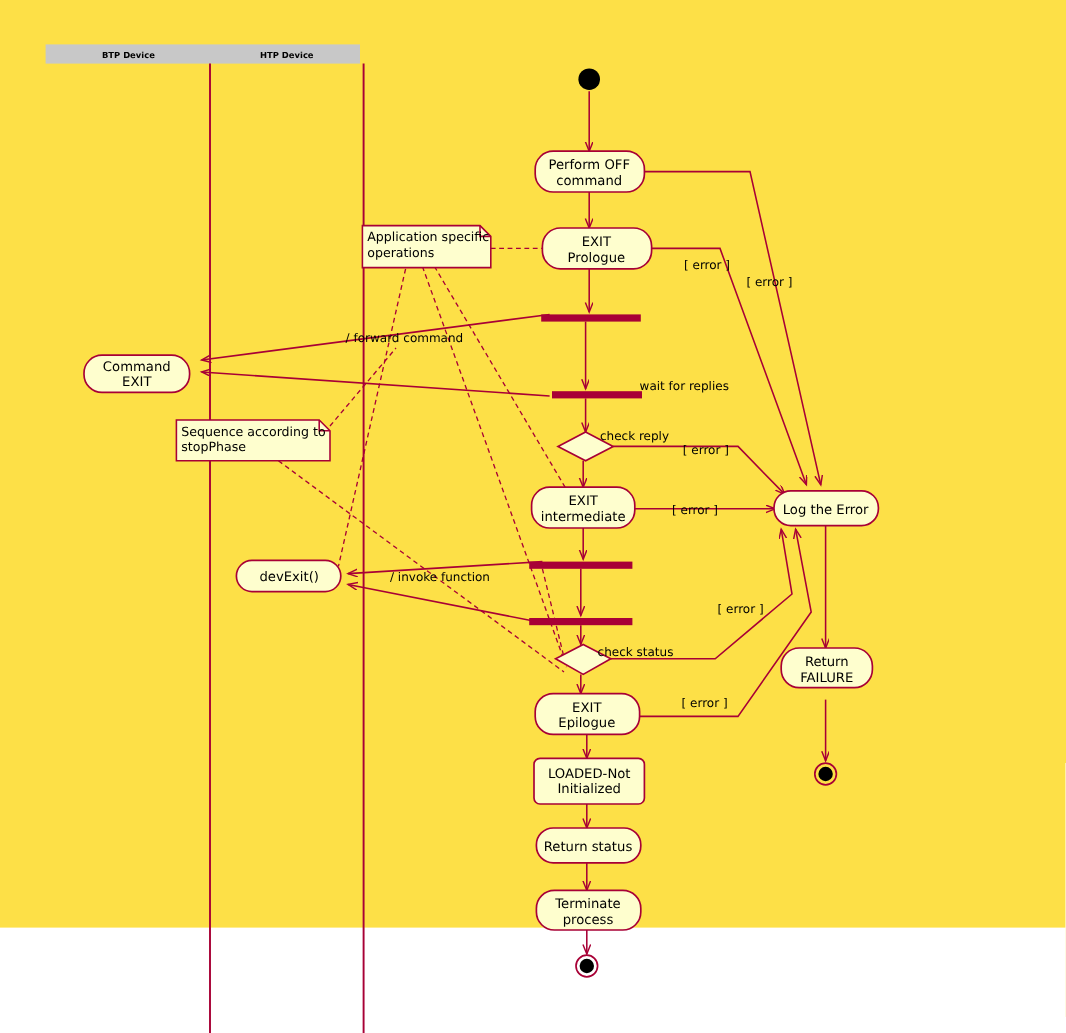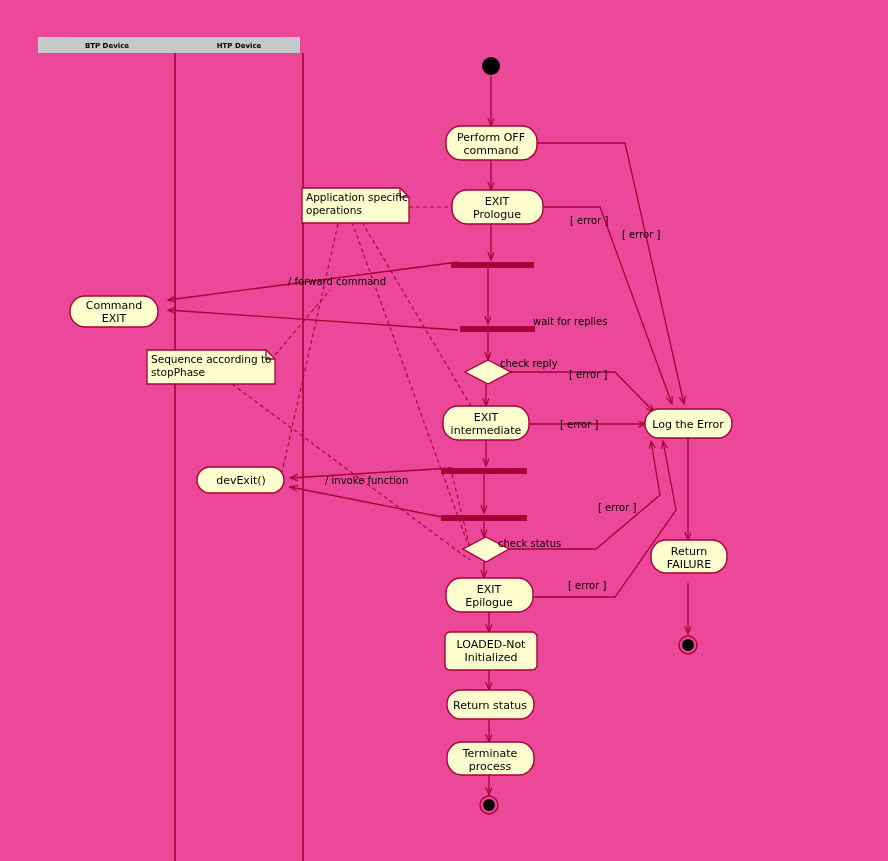--- a/index.html
+++ b/index.html
@@ -10,22 +10,22 @@
   }
   body {
     font-family: "DejaVu Sans", sans-serif;
     width: 888px;
     height: 861px;
     overflow: hidden;
   }
   #diagram-root {
     position: relative;
     width: 888px;
-    height: 861px;
-    background: #ec4899;
+    height: 773px;
+    background: #fde047;
   }
   #diagram-svg {
     position: absolute;
     left: 0;
     top: 0;
     width: 888px;
     height: 861px;
   }
   .txt {
     font-family: "DejaVu Sans", sans-serif;

